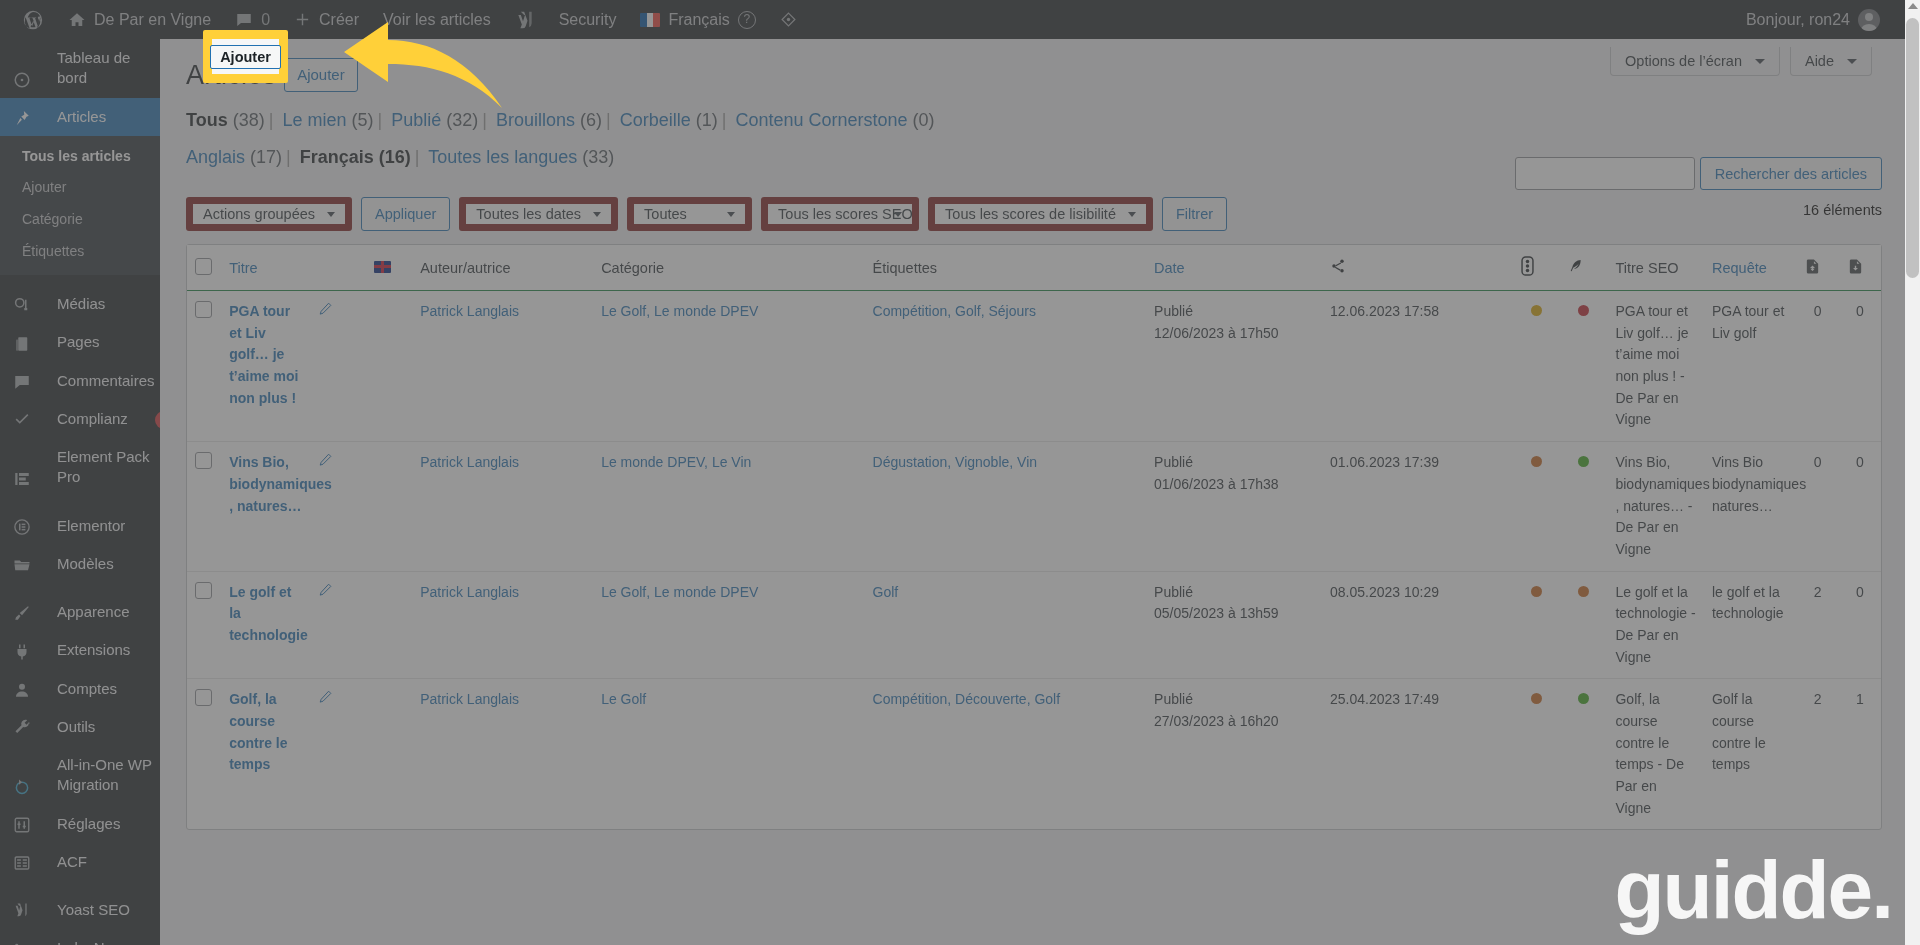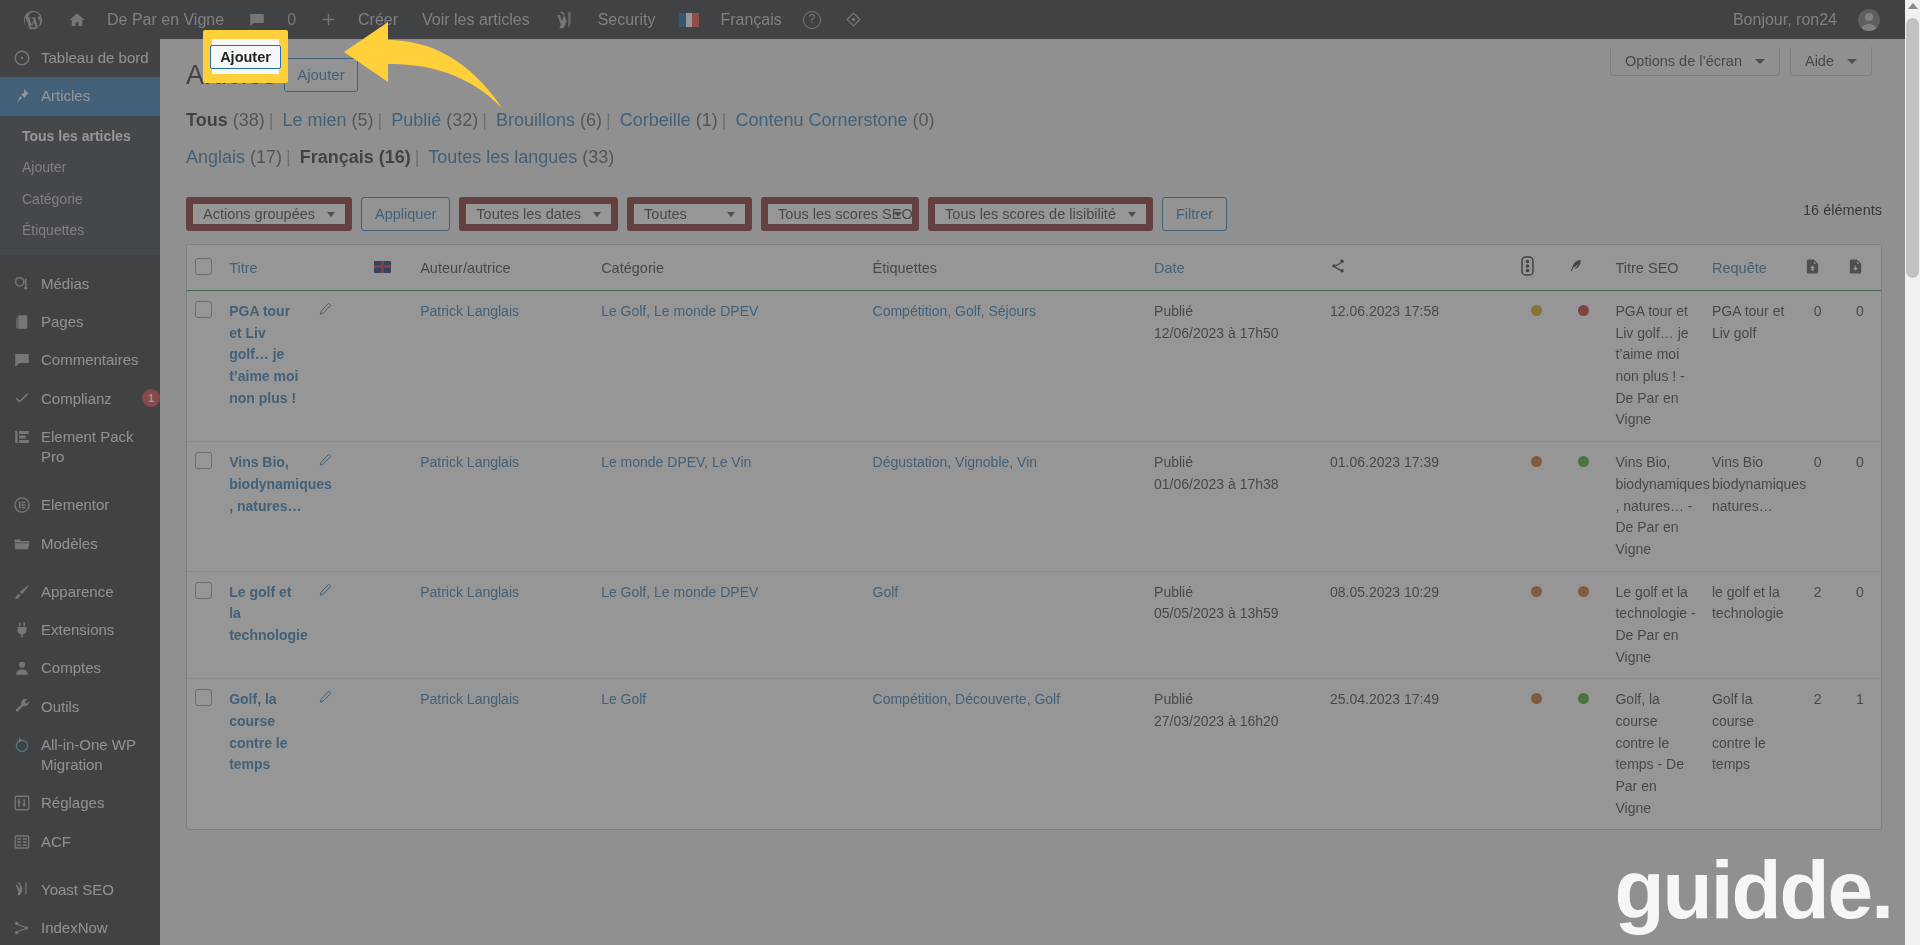--- a/index.html
+++ b/index.html
@@ -12,21 +12,21 @@
   #root { position: relative; width: 1920px; height: 945px; }
 
   
   .adminbar {
     position: absolute; top: 0; left: 0; width: 1920px; height: 39px;
     background: #1d2327; color: #c3c4c7;
     display: flex; align-items: center;
     font-size: 16px; z-index: 40;
   }
   .ab-item {
-    display: flex; align-items: center; gap: 21px;
+    display: flex; align-items: center; gap: 8px;
     height: 39px; padding: 0 12px; color: #c3c4c7;
     white-space: nowrap; cursor: pointer;
   }
   .ab-left { display: flex; align-items: center; padding-left: 10px; }
   .ab-right { margin-left: auto; display: flex; align-items: center; padding-right: 28px; }
   .ab-num { color: #a7aaad; }
   .wp-logo svg { width: 22px; height: 22px; fill: #a7aaad; display: block; }
   .icon-svg { display: block; }
   .flag-fr {
     width: 20px; height: 14px; display: inline-block;
@@ -50,21 +50,21 @@
     content:""; position:absolute; bottom:-5px; left:3px;
     width:16px; height:12px; border-radius:50% 50% 0 0; background:#c3c4c7;
   }
 
   
   .sidebar {
     position: absolute; top: 39px; left: 0; width: 160px; height: 906px;
     background: #1d2327; z-index: 30; overflow: hidden;
   }
   .menu-item {
-    display: flex; align-items: flex-start; gap: 9px;
+    display: flex; align-items: flex-end; gap: 25px;
     padding: 9px 0 9px 11px; color: #f0f0f1;
     font-size: 15px; line-height: 1.35; cursor: pointer; position: relative;
   }
   .menu-item.current {
     background: #2271b1; color: #fff; font-weight: 400;
   }
   .menu-item.current::after {
     content: ""; position: absolute; right: -8px; top: 50%;
     margin-top: -8px; border: 8px solid transparent;
     border-right-color: #787c82;
@@ -553,20 +553,24 @@
       </div>
 
       <div class="subsubsub langrow">
         <a>Anglais</a>
         <span class="cnt">(17)</span><span class="sep">|</span>
         <span class="cur">Français (16)</span><span class="sep">|</span>
         <a>Toutes les langues</a>
         <span class="cnt">(33)</span>
       </div>
 
+      <div class="searchbox">
+        <input class="search-input" type="text" value="" style="">
+        <button class="search-btn">Rechercher des articles</button>
+      </div>
 
       <div class="tablenav">
         <div class="select">
           <span>Actions groupées</span>
           <span class="sc"></span>
         </div>
         <button class="btn-secondary">Appliquer</button>
         <div class="select">
           <span>Toutes les dates</span>
           <span class="sc"></span>

